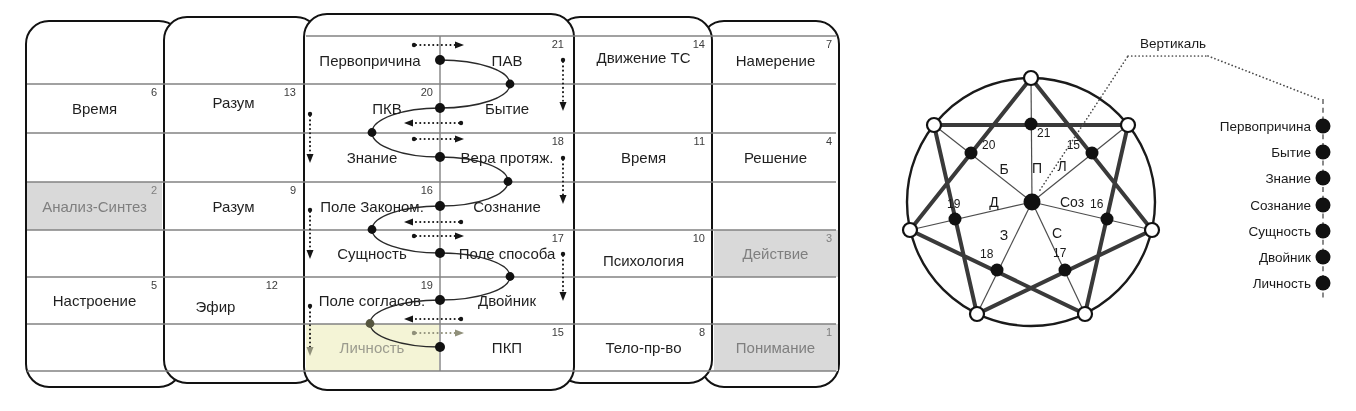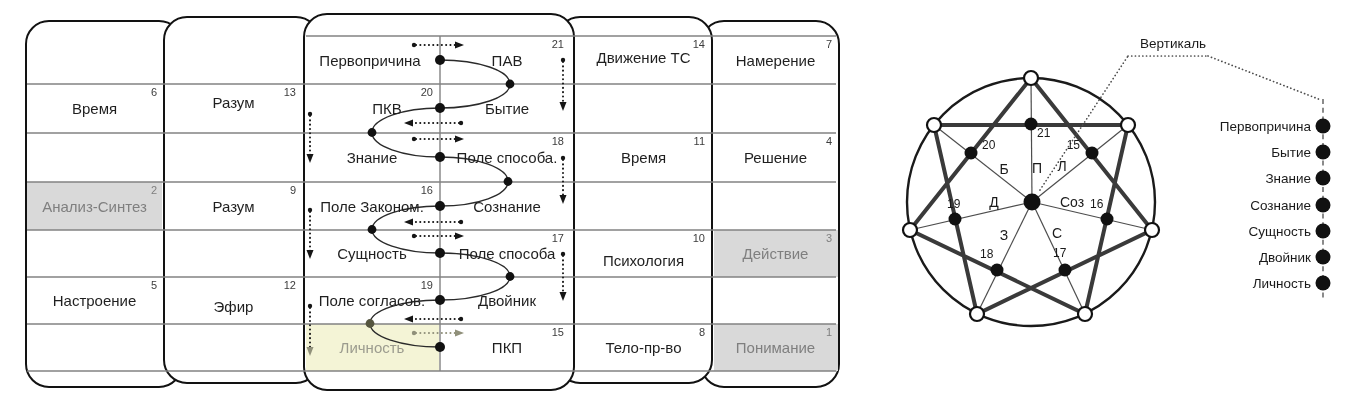--- a/index.html
+++ b/index.html
@@ -211,21 +211,21 @@
   </div>
 
   <div class="cell" style="left:166px;top:85px;width:135px;height:35px">
     <span class="num">13</span>
     <span class="lbl">Разум</span>
   </div>
   <div class="cell" style="left:166px;top:183px;width:135px;height:46px">
     <span class="num">9</span>
     <span class="lbl">Разум</span>
   </div>
-  <div class="cell" style="left:166px;top:278px;width:135px;height:57px">
+  <div class="cell" style="left:148px;top:278px;width:135px;height:57px">
     <span class="num">12</span>
     <span class="lbl">Эфир</span>
   </div>
 
   <div class="cell" style="left:306px;top:37px;width:128px;height:46px">
     <span class="lbl">Первопричина</span>
   </div>
   <div class="cell" style="left:306px;top:85px;width:132px;height:47px">
     <span class="num">20</span>
     <span class="lbl" style="margin-left:30px">ПКВ</span>
@@ -250,21 +250,21 @@
 
   <div class="cell" style="left:442px;top:37px;width:130px;height:46px">
     <span class="num" style="right:8px">21</span>
     <span class="lbl">ПАВ</span>
   </div>
   <div class="cell" style="left:442px;top:85px;width:130px;height:47px">
     <span class="lbl">Бытие</span>
   </div>
   <div class="cell" style="left:442px;top:134px;width:130px;height:47px">
     <span class="num" style="right:8px">18</span>
-    <span class="lbl">Поле способа.</span>
+    <span class="lbl">Вера протяж.</span>
   </div>
   <div class="cell" style="left:442px;top:183px;width:130px;height:46px">
     <span class="lbl">Сознание</span>
   </div>
   <div class="cell" style="left:442px;top:231px;width:130px;height:45px">
     <span class="num" style="right:8px">17</span>
     <span class="lbl">Поле способа</span>
   </div>
   <div class="cell" style="left:442px;top:278px;width:130px;height:45px">
     <span class="lbl">Двойник</span>

